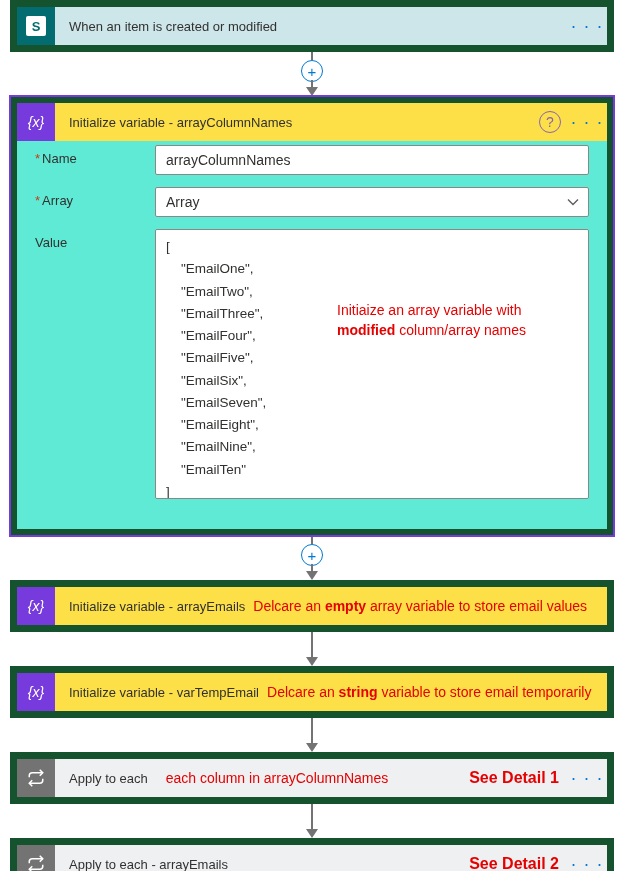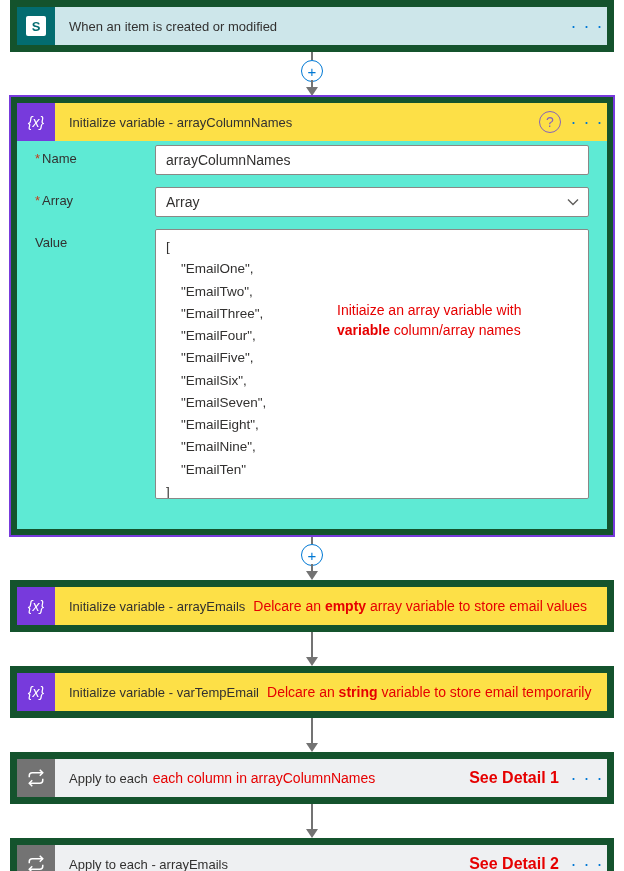--- a/index.html
+++ b/index.html
@@ -241,21 +241,21 @@
     "EmailFour",
     "EmailFive",
     "EmailSix",
     "EmailSeven",
     "EmailEight",
     "EmailNine",
     "EmailTen"
 ]</textarea>
       </div>
       <div class="annot" style="left:320px; top:160px; width:230px;">
-        <span>Initiaize an array variable with </span><strong>variable</strong><span> column/array names</span>
+        <span>Initiaize an array variable with </span><strong>modified</strong><span> column/array names</span>
       </div>
     </div>
   </div>
 
   <div class="connector">
     <div class="arrow-line">
         <div class="arrow-shaft" style="height:8px"></div>
       </div>
     <div class="add-btn">+</div>
     <div class="arrow-line">
@@ -307,21 +307,21 @@
       <div class="step-icon">
         <svg width="18" height="18" viewBox="0 0 24 24" fill="none" stroke="#fff" stroke-width="2">
             <polyline points="17 1 21 5 17 9"></polyline>
             <path d="M3 11V9a4 4 0 0 1 4-4h14"></path>
             <polyline points="7 23 3 19 7 15"></polyline>
             <path d="M21 13v2a4 4 0 0 1-4 4H3"></path>
           </svg>
       </div>
       <div class="step-title-multi">
         <span>Apply to each</span>
-        <span class="inline-note" style="margin-left:5px">each column in arrayColumnNames</span>
+        <span class="inline-note" style="margin-left:18px">each column in arrayColumnNames</span>
         <span class="inline-note" style="margin-left:auto; margin-right:8px; font-weight:700; font-size:16px;">See Detail 1</span>
       </div>
       <div class="step-dots">· · ·</div>
     </div>
   </div>
 
   <div class="connector">
     <div class="arrow-line">
         <div class="arrow-shaft" style="height:26px"></div>
         <div class="arrow-head"></div>

